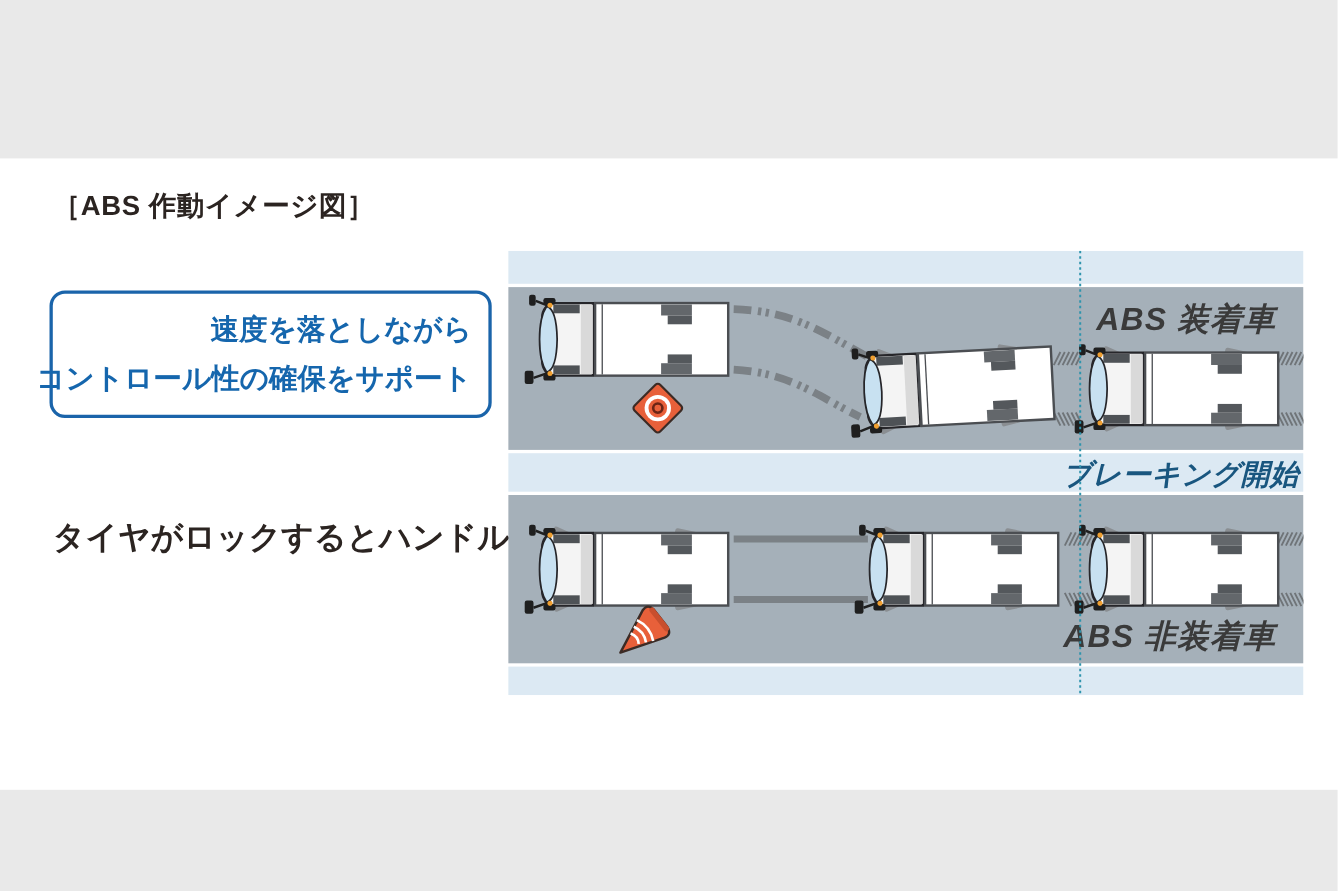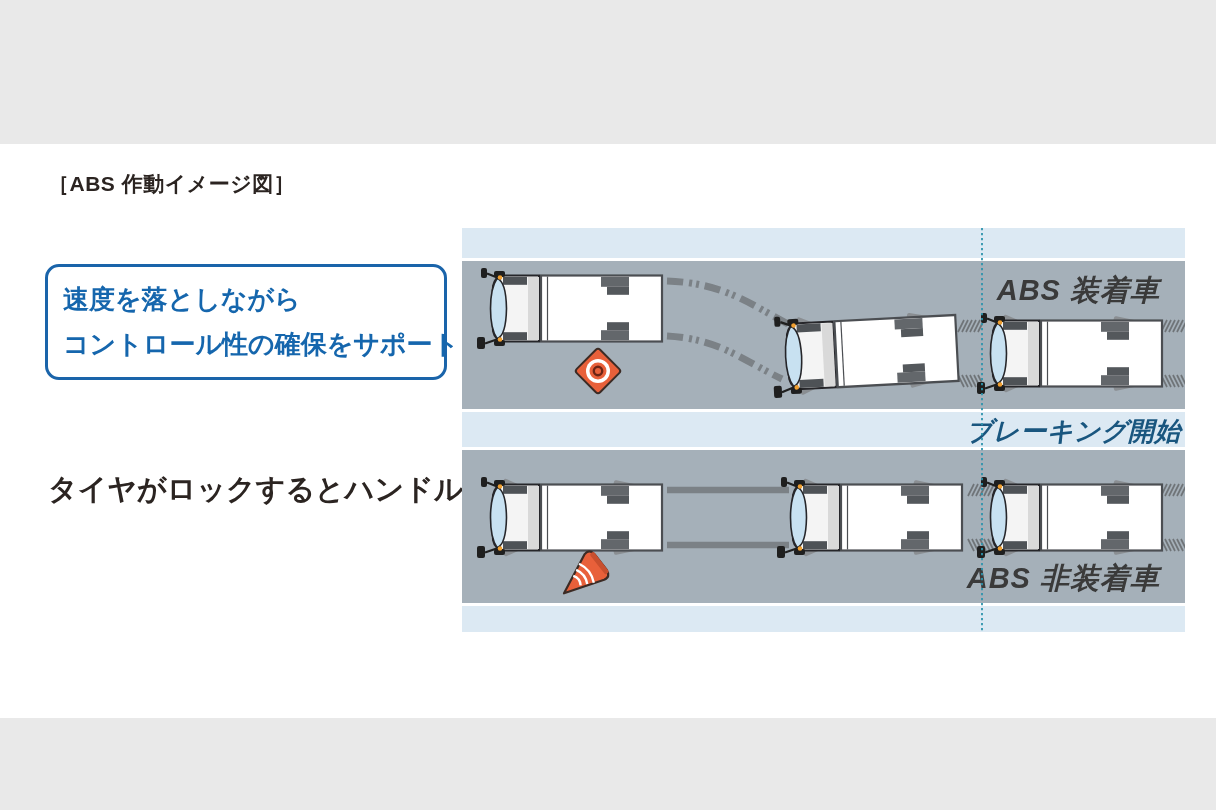--- a/index.html
+++ b/index.html
@@ -6,28 +6,28 @@
   body{
     width:1216px;height:810px;position:relative;overflow:hidden;
     background:#ffffff;
     font-family:"Liberation Sans","DejaVu Sans",sans-serif;
   }
   .band{position:absolute;left:0;width:1216px;background:#e9e9e9;}
   .band-top{top:0;height:144px;}
   .band-bottom{top:718px;height:92px;}
   .page-title{
     position:absolute;left:48px;top:170px;
-    font-size:21px;font-weight:600;color:#2b2421;letter-spacing:.5px;
+    font-size:25px;font-weight:600;color:#2b2421;letter-spacing:.5px;
     white-space:nowrap;
   }
   .callout{
     position:absolute;left:45px;top:264px;width:402px;height:116px;
     border:3px solid #1a64aa;border-radius:14px;box-sizing:border-box;
     display:flex;flex-direction:column;justify-content:space-evenly;
-    padding:2px 15px;background:#ffffff;
+    padding:2px 15px;background:#ffffff;align-items:flex-end;
   }
   .callout .line{
     font-size:26px;font-weight:600;color:#1566ad;white-space:nowrap;line-height:1.2;
   }
   .description{
     position:absolute;left:48px;top:462px;width:410px;
     font-size:29px;font-weight:600;color:#2b2421;line-height:55px;white-space:nowrap;
   }
   .diagram{position:absolute;left:462px;top:228px;width:723px;height:404px;font-style:italic;}
   svg text{font-family:"Liberation Sans","DejaVu Sans",sans-serif;}

